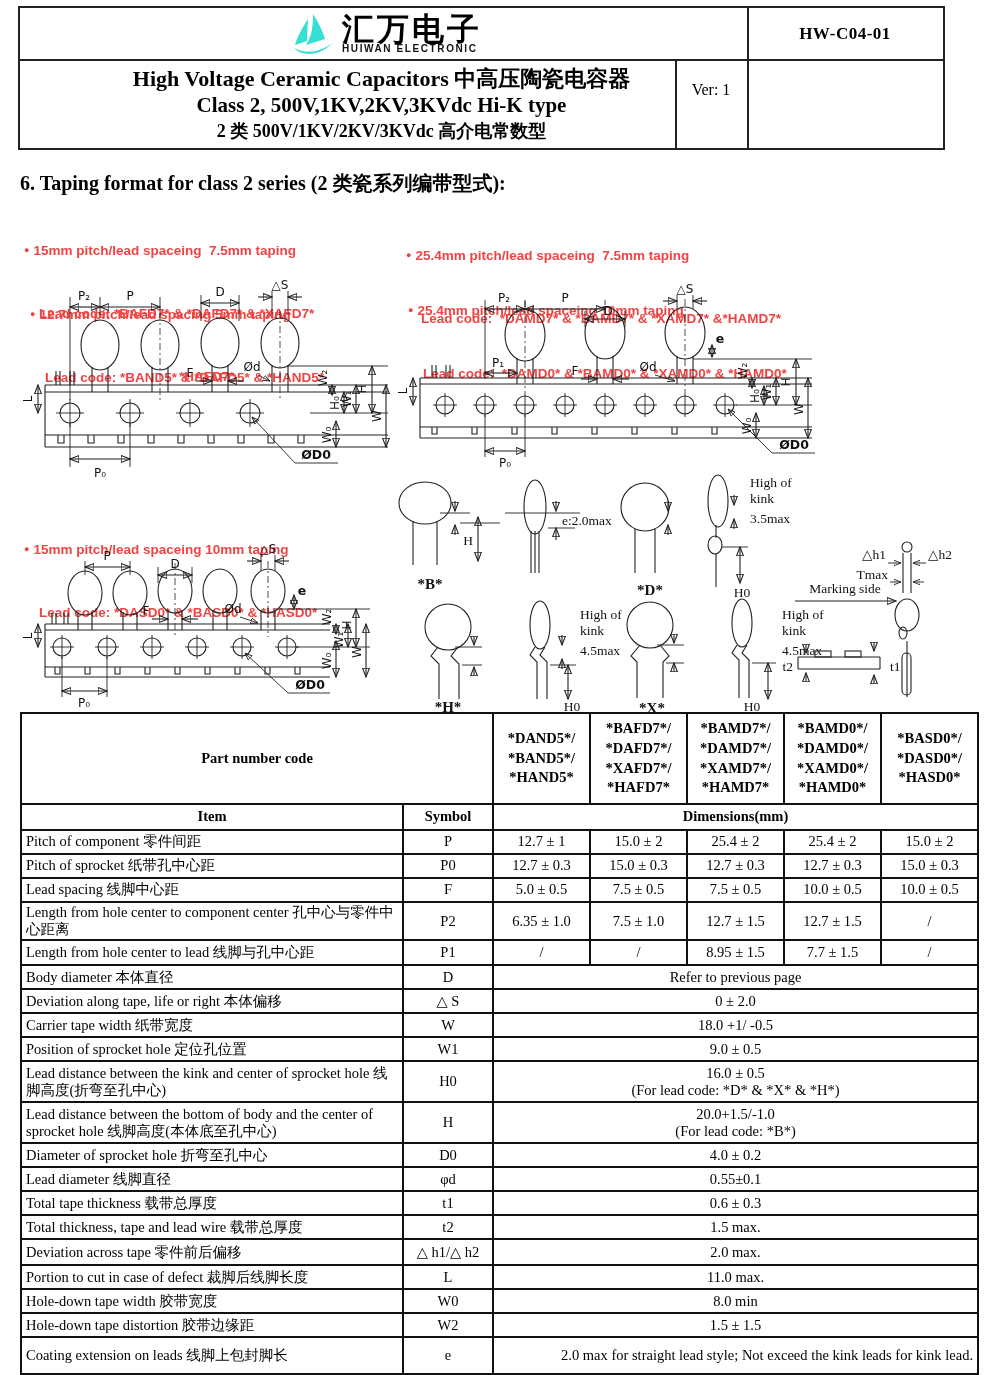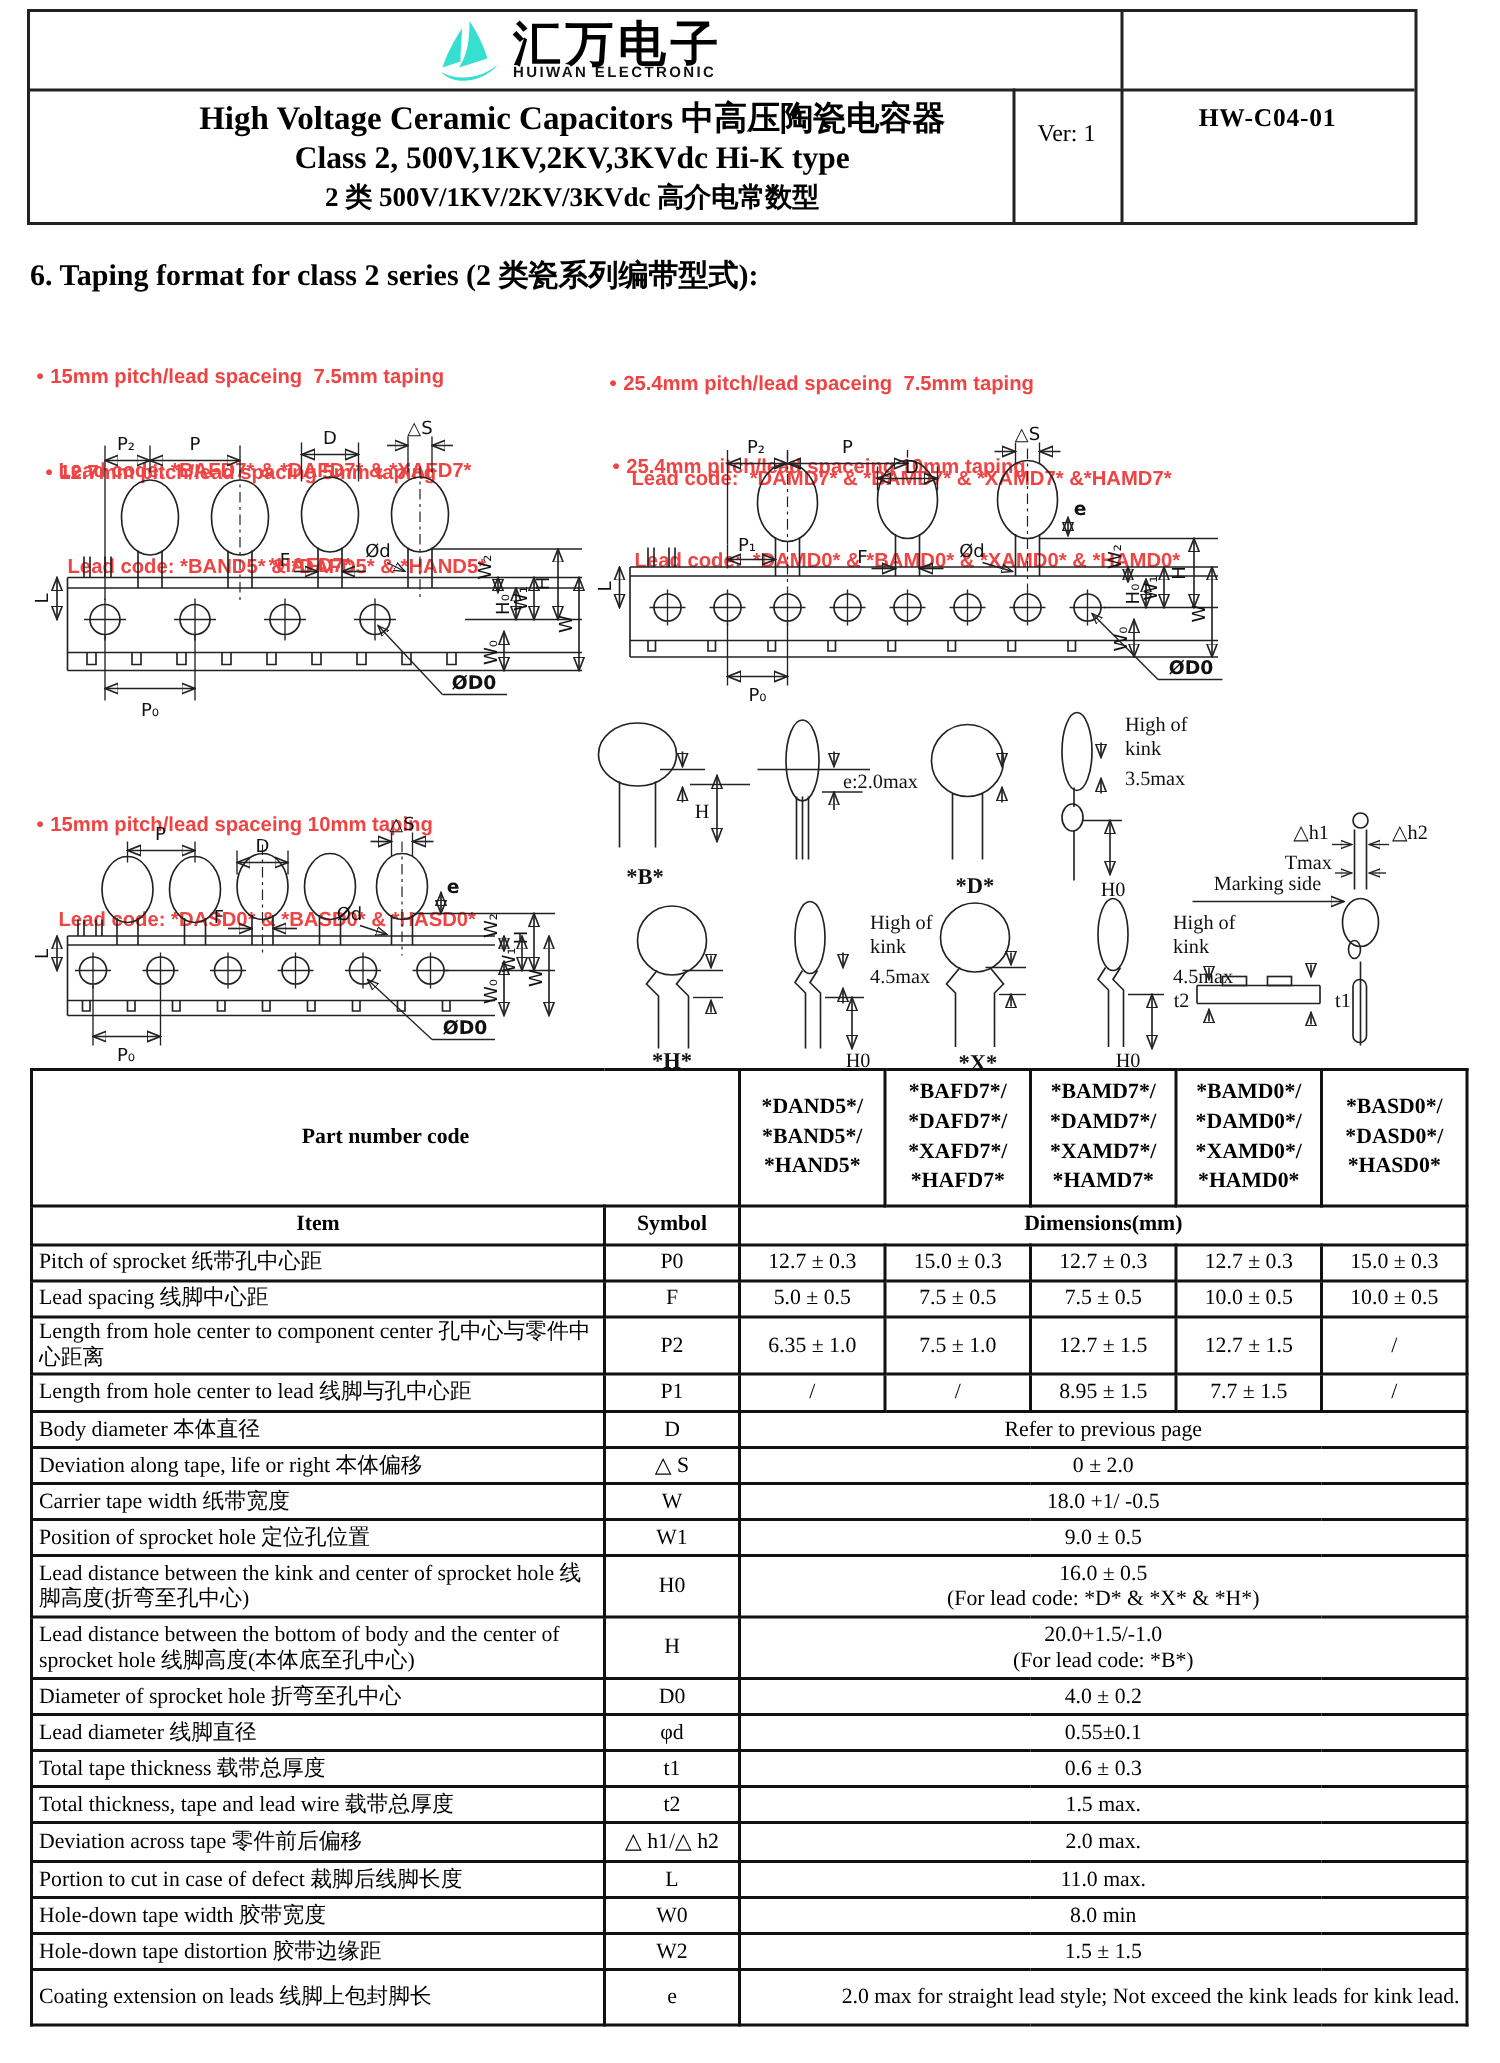--- a/index.html
+++ b/index.html
@@ -4,21 +4,21 @@
 <style>
   html,body{margin:0;padding:0;background:#fff;}
   #page{position:relative;width:1000px;height:1375px;background:#fff;font-family:"Liberation Serif","DejaVu Serif",serif;color:#000;overflow:hidden;}
 
   
   #hdr{position:absolute;left:18px;top:6px;width:923px;height:140px;border:2px solid #222;}
   #hdr .hrow1{position:absolute;left:0;top:0;width:100%;height:51px;border-bottom:2px solid #222;}
   #hdr .vdiv1{position:absolute;left:727px;top:0;width:0;height:51px;border-left:2px solid #222;}
   #hdr .vdiv2{position:absolute;left:655px;top:51px;width:0;height:89px;border-left:2px solid #222;}
   #hdr .vdiv3{position:absolute;left:727px;top:51px;width:0;height:89px;border-left:2px solid #222;}
-  .docnum{position:absolute;left:727px;top:0;width:196px;height:51px;display:flex;align-items:center;justify-content:center;font-size:17px;font-weight:600;letter-spacing:.5px;margin-top:45px;}
+  .docnum{position:absolute;left:727px;top:0;width:196px;height:51px;display:flex;align-items:center;justify-content:center;font-size:17px;font-weight:600;letter-spacing:.5px;}
   .logo{position:absolute;left:272px;top:4px;display:flex;align-items:center;gap:6px;}
   .logo-cn{font-family:Liberation Sans, sans-serif;font-weight:bold;font-size:32px;letter-spacing:3px;line-height:30px;}
   .logo-en{font-family:"Liberation Sans","DejaVu Sans",sans-serif;font-weight:bold;font-size:10px;letter-spacing:1.6px;color:#111;margin-top:-1px;}
   .titlebox{position:absolute;left:0;top:51px;width:723px;height:89px;text-align:center;}
   .t1{font-size:22px;font-weight:bold;margin-top:6px;line-height:27px;}
   .t2{font-size:21px;font-weight:bold;line-height:27px;}
   .t3{font-size:18px;font-weight:bold;line-height:25px;}
   .vercell{position:absolute;left:655px;top:51px;width:72px;height:89px;text-align:center;font-size:16px;padding-top:22px;box-sizing:border-box;}
   .pagecell{position:absolute;left:727px;top:51px;width:196px;height:89px;text-align:center;font-size:17px;padding-top:22px;box-sizing:border-box;white-space:pre;}
 
@@ -546,20 +546,29 @@
       <td class="code">*BASD0*/
 *DASD0*/
 *HASD0*</td>
     </tr>
     <tr class="rh26">
       <td class="b">Item</td>
       <td class="b">Symbol</td>
       <td colspan="5" class="b">Dimensions(mm)</td>
     </tr>
     <tr class="rh24">
+      <td class="item">Pitch of component 零件间距</td>
+      <td>P</td>
+      <td>12.7 ± 1</td>
+      <td>15.0 ± 2</td>
+      <td>25.4 ± 2</td>
+      <td>25.4 ± 2</td>
+      <td>15.0 ± 2</td>
+    </tr>
+    <tr class="rh24">
       <td class="item">Pitch of sprocket 纸带孔中心距</td>
       <td>P0</td>
       <td>12.7 ± 0.3</td>
       <td>15.0 ± 0.3</td>
       <td>12.7 ± 0.3</td>
       <td>12.7 ± 0.3</td>
       <td>15.0 ± 0.3</td>
     </tr>
     <tr class="rh24">
       <td class="item">Lead spacing 线脚中心距</td>

